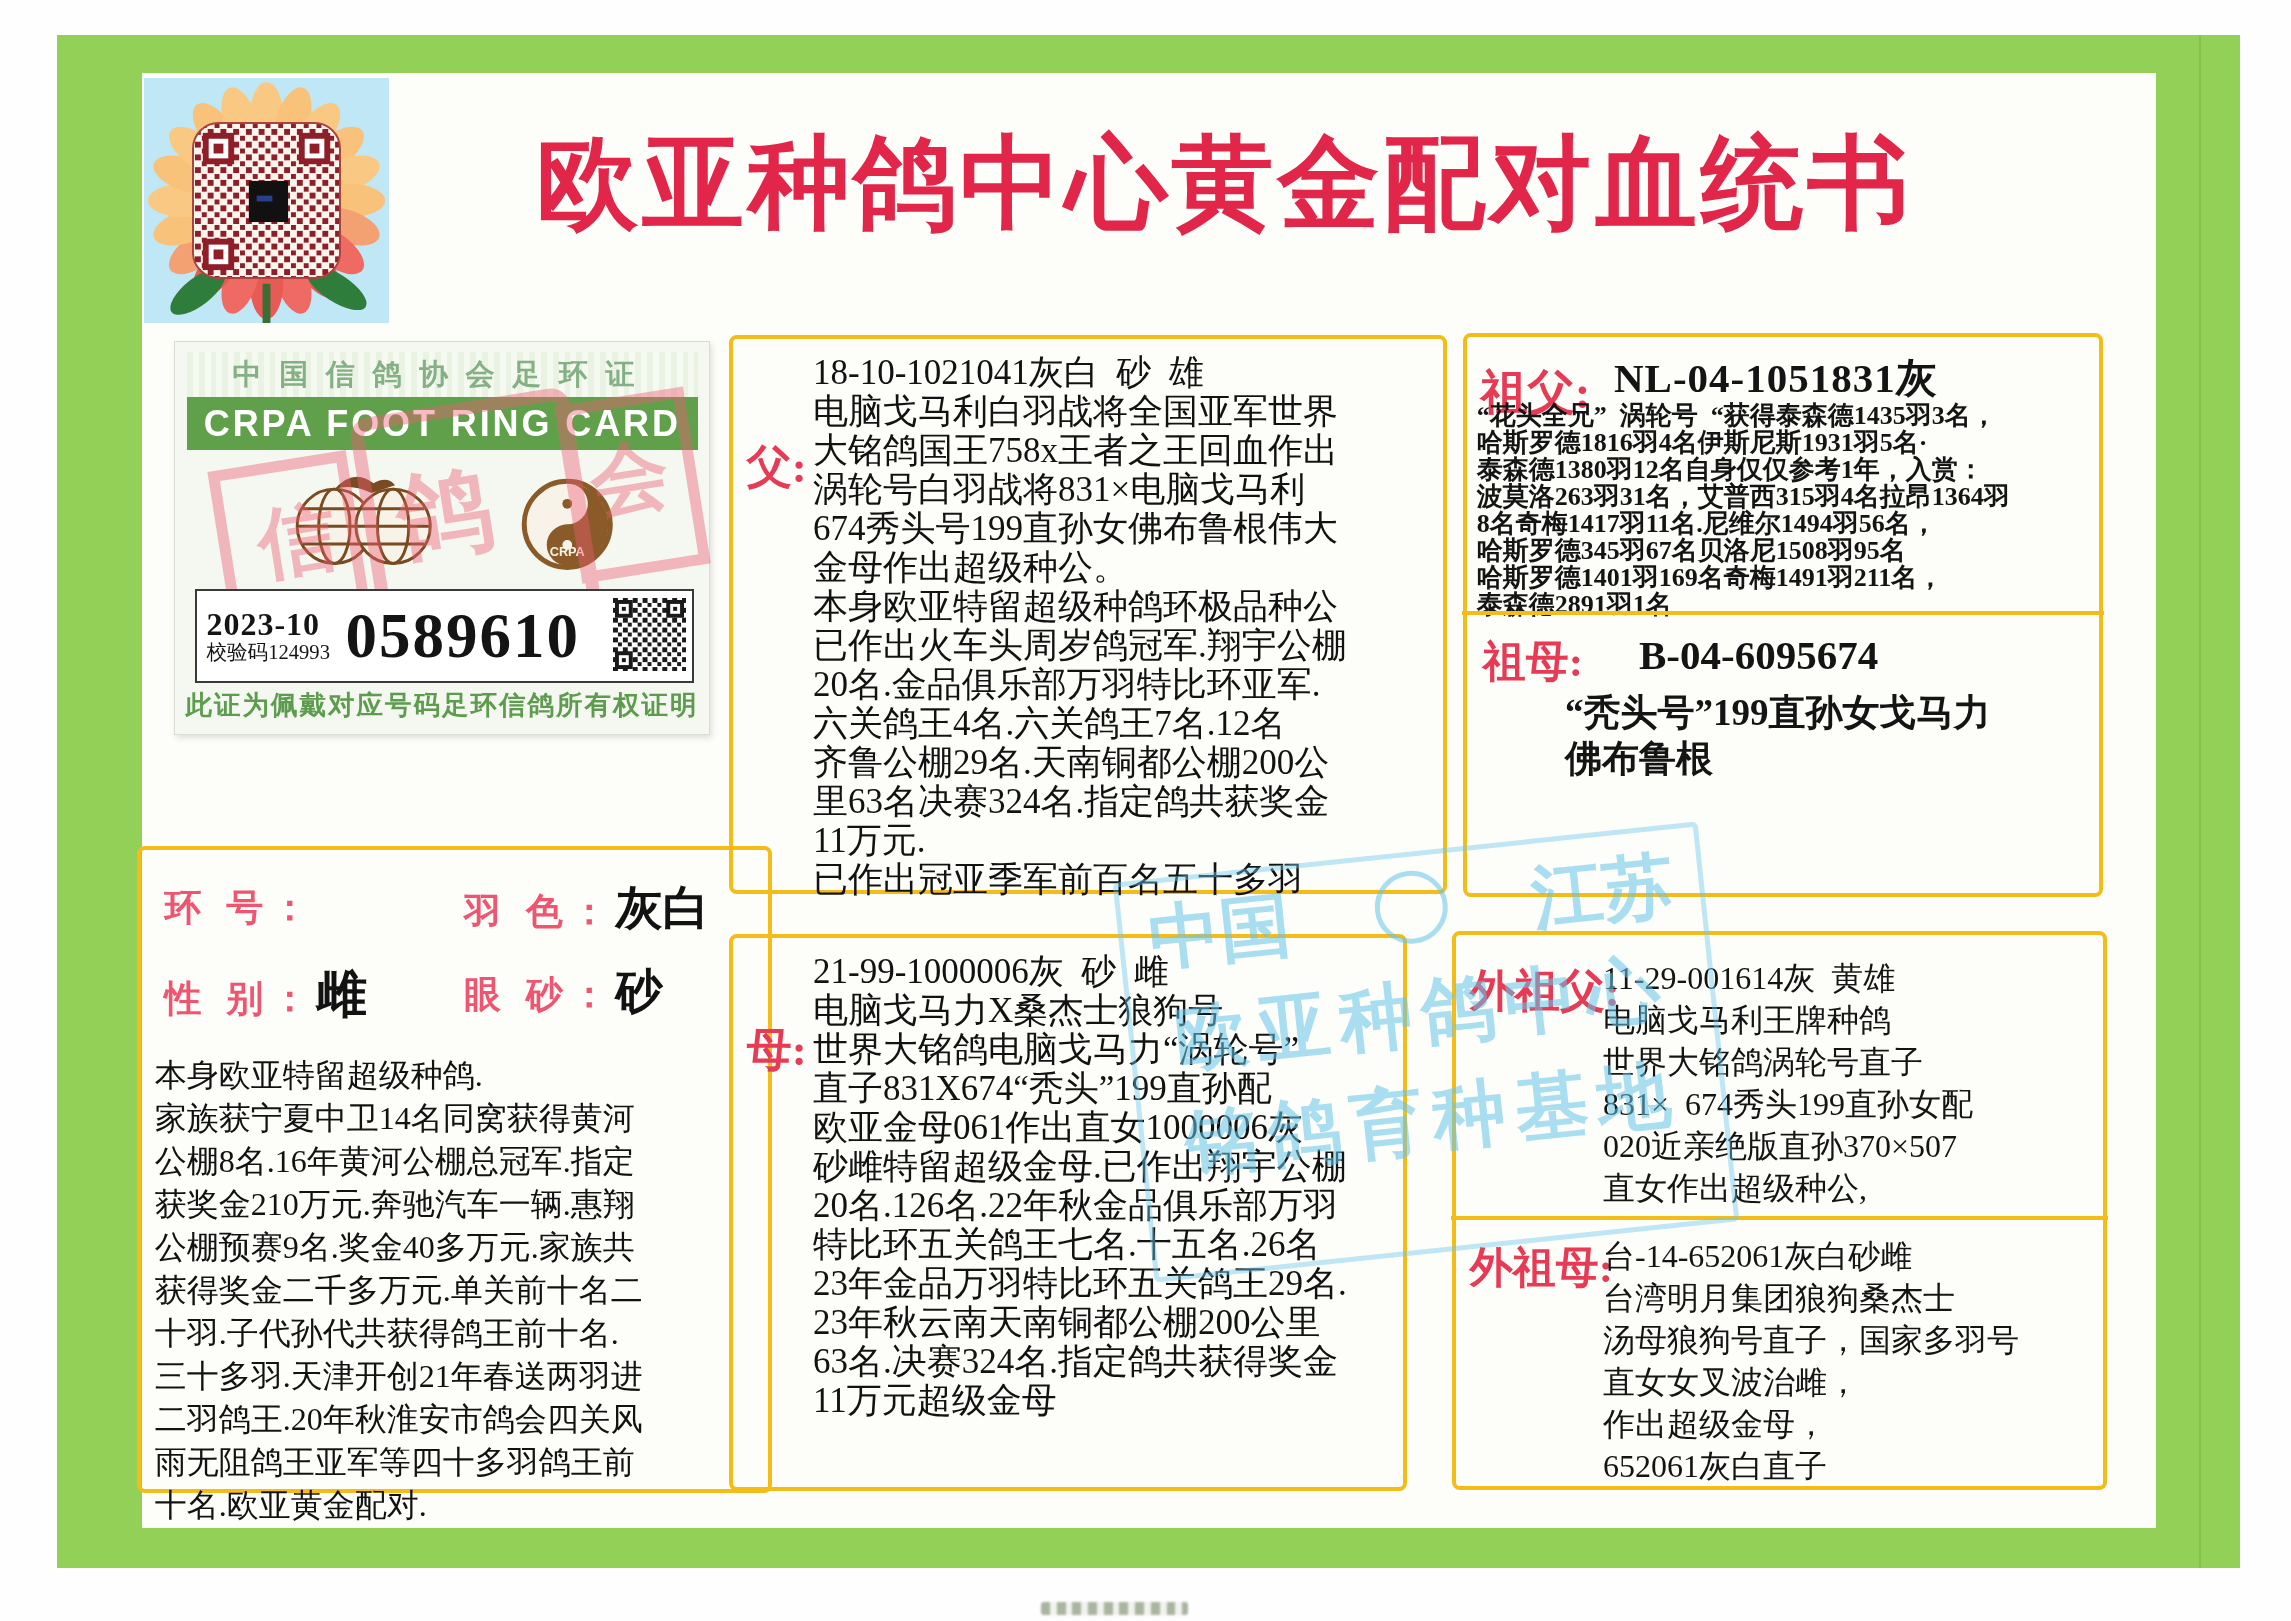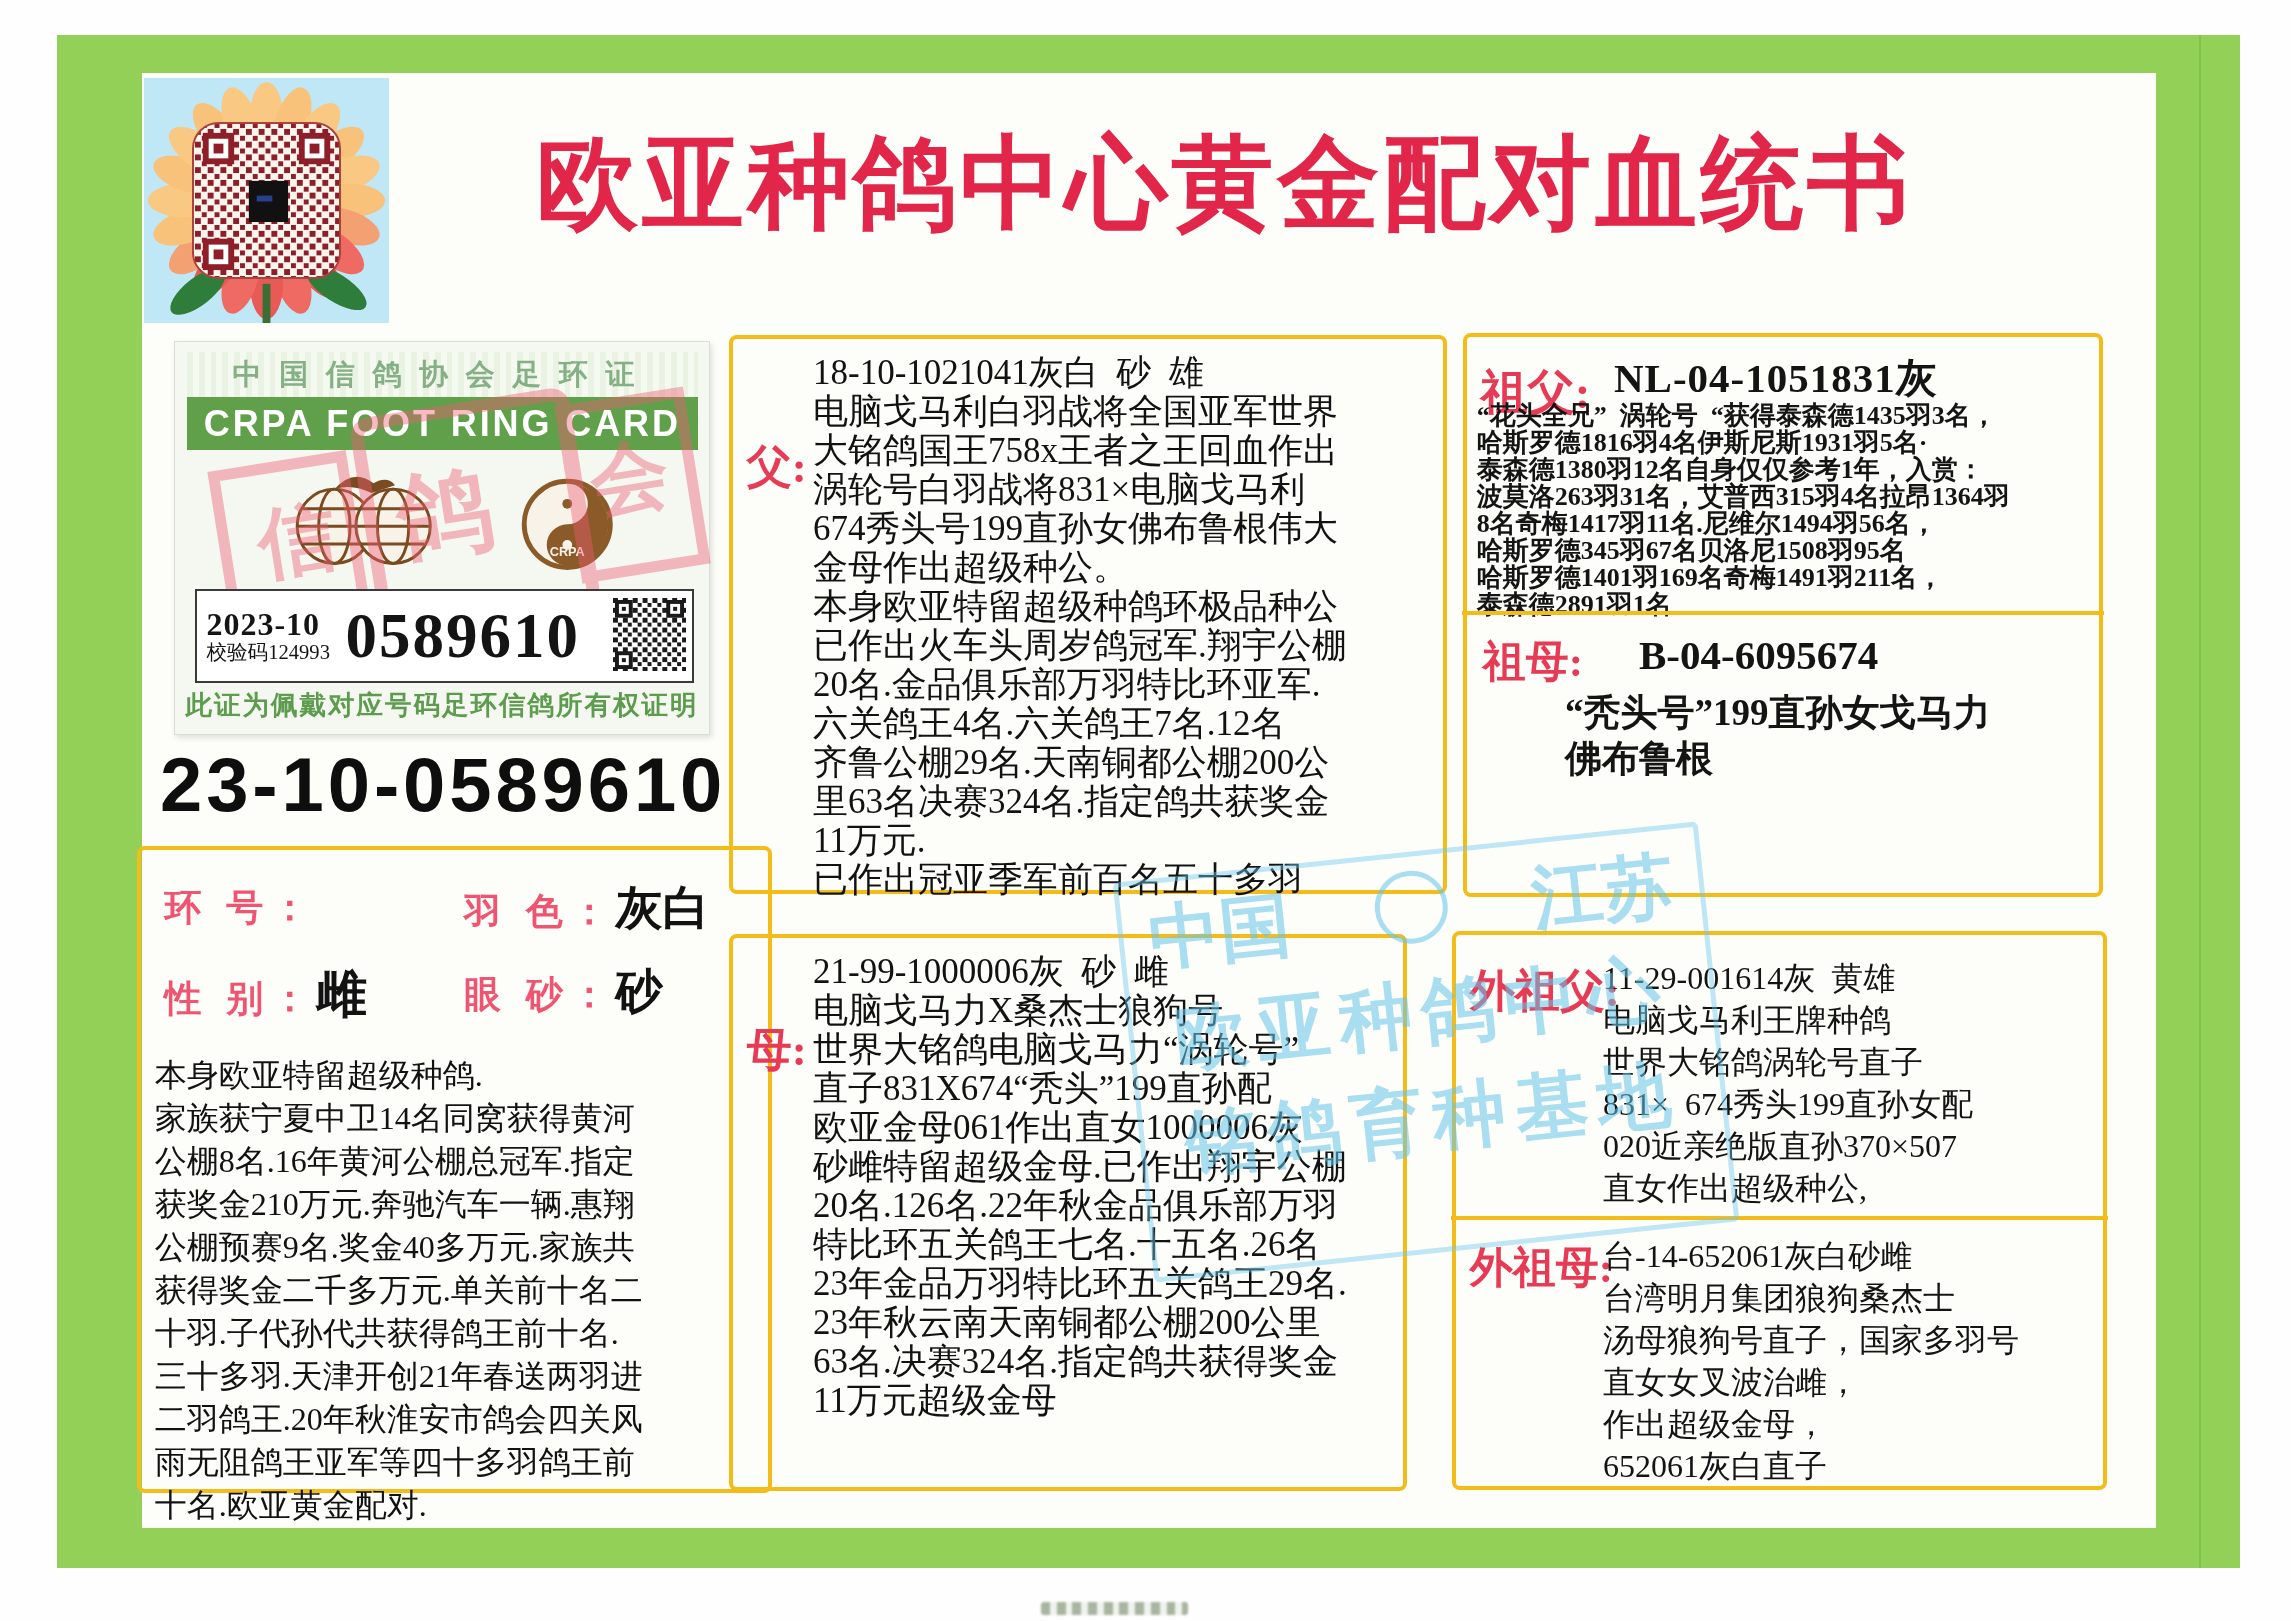--- a/index.html
+++ b/index.html
@@ -250,21 +250,20 @@
               <rect x="2" y="54" width="18" height="18" fill="#1a1a1a"></rect>
               <rect x="6" y="58" width="10" height="10" fill="#fff"></rect>
               <rect x="9" y="61" width="4" height="4" fill="#1a1a1a"></rect>
             </g>
         </svg>
       </div>
     </div>
     <div class="footer">此证为佩戴对应号码足环信鸽所有权证明</div>
   </div>
 
-  <div class="abs" id="ringnum">23-10-0589610</div>
 
   <div class="abs goldbox" id="subjbox">
     <div class="abs" style="left:23.5px;top:27.4px;"><span class="fieldlab">环 号：</span><span class="fieldval"></span></div>
     <div class="abs" style="left:323px;top:27.4px;"><span class="fieldlab">羽 色：</span><span class="fieldval">灰白</span></div>
     <div class="abs" style="left:23.5px;top:110px;"><span class="fieldlab">性 别：</span><span class="fieldval" style="font-weight:700;font-size:51px;">雌</span></div>
     <div class="abs" style="left:323px;top:110px;"><span class="fieldlab">眼 砂：</span><span class="fieldval">砂</span></div>
     <div id="subjdesc" class="btext" style="white-space:pre-line;">本身欧亚特留超级种鸽.
 家族获宁夏中卫14名同窝获得黄河
 公棚8名.16年黄河公棚总冠军.指定
 获奖金210万元.奔驰汽车一辆.惠翔

